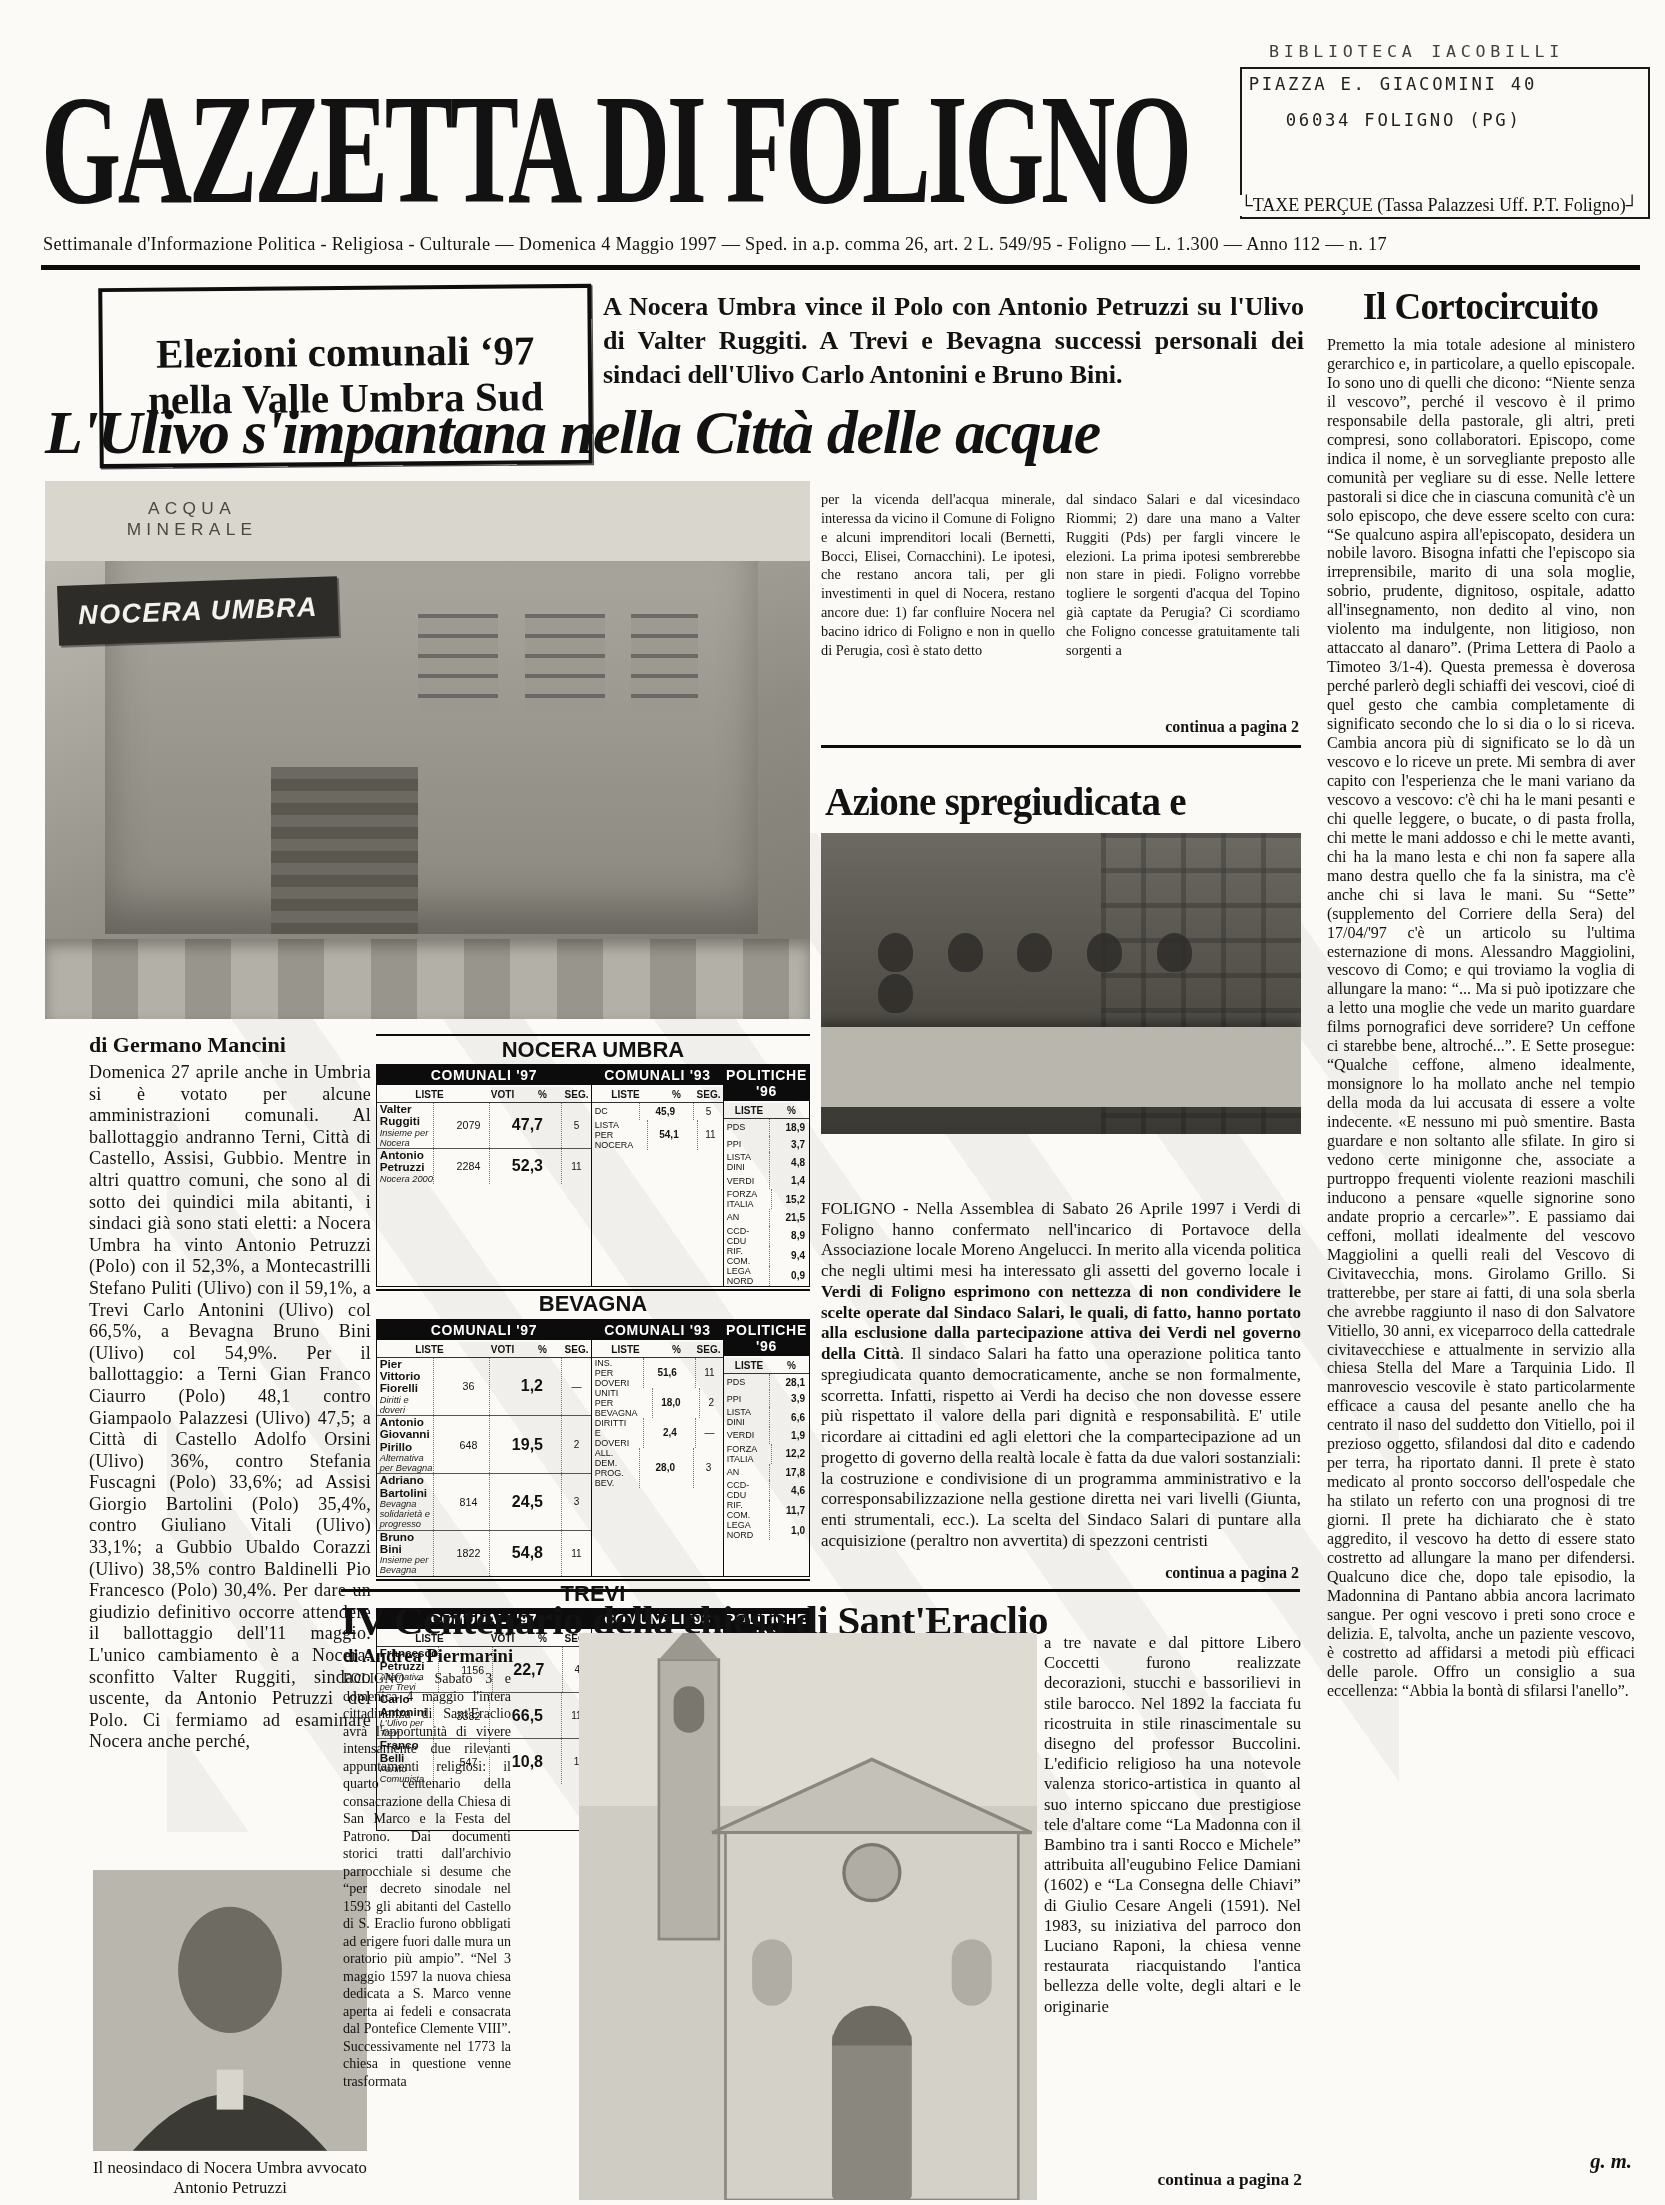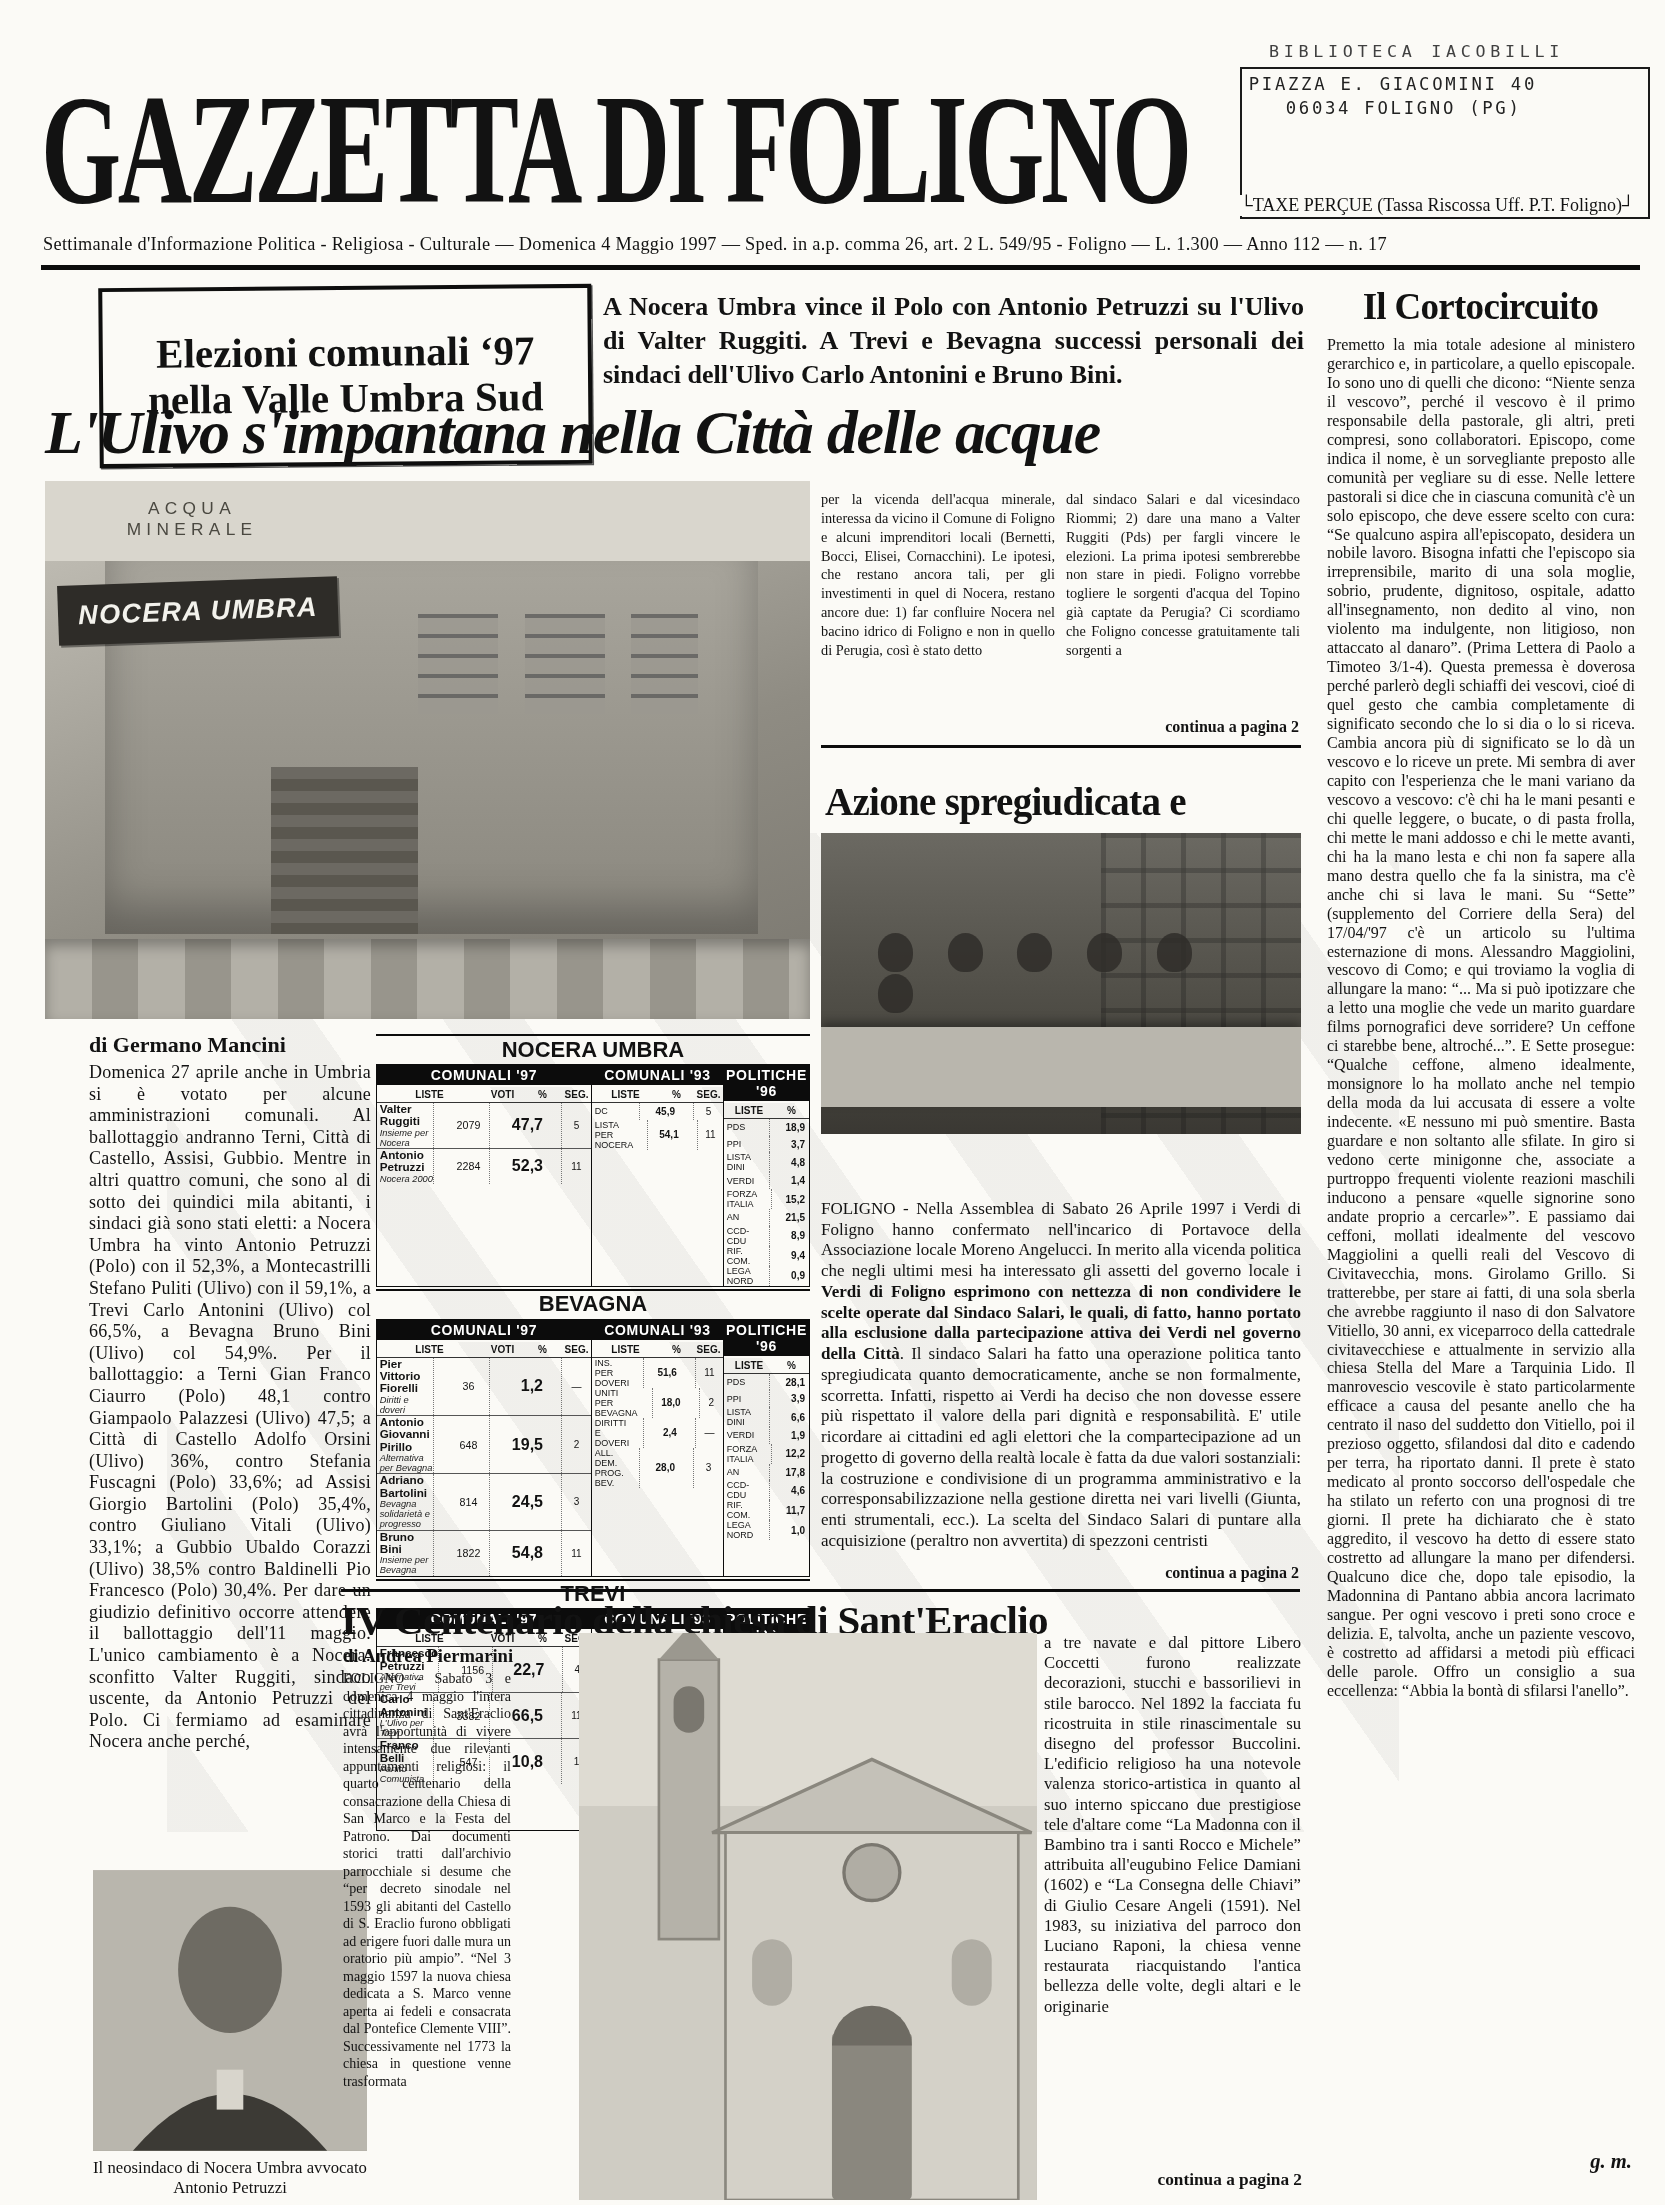--- a/index.html
+++ b/index.html
@@ -10,21 +10,21 @@
          pointer-events:none;}
   .abs{position:absolute;}
 
   
   .logo{left:41px;top:59px;width:1199px;font-weight:bold;font-size:101px;letter-spacing:-3.3px;
         white-space:nowrap;transform:scale(1.02,1.55);transform-origin:left top;}
   .stamp-l1{left:1269px;top:41px;width:373px;font-family:"DejaVu Sans Mono",monospace;
             font-size:16.7px;letter-spacing:4.7px;color:#404040;}
   .stamp-box{left:1240px;top:67px;width:393px;height:137px;border:2px solid #1a1a1a;padding:5.3px 6.7px;}
   .stamp-box div{font-family:"DejaVu Sans Mono",monospace;font-size:17.3px;letter-spacing:2.7px;color:#222;}
-  .stamp-box .l3{margin-left:37px;margin-top:4px;}
+  .stamp-box .l3{margin-left:37px;margin-top:16px;}
   .taxe{left:1240px;top:195px;width:400px;font-size:18px;background:#fbfaf6;white-space:nowrap;}
   .subtitle{left:43px;top:234px;width:1599px;font-size:18.3px;white-space:nowrap;letter-spacing:0.3px;}
   .mast-rule{left:41px;top:265px;width:1599px;height:4.7px;background:#0c0c0c;}
 
   
   .kicker-box{left:99px;top:286px;width:485px;height:172px;border:4px solid #0e0e0e;
               transform:rotate(-.5deg);display:flex;flex-direction:column;justify-content:center;
               text-align:center;font-weight:bold;font-size:41px;line-height:1.12;box-shadow:1.3px 1.3px 0 #555;}
   .intro{left:603px;top:290px;width:701px;font-weight:bold;font-size:26px;line-height:1.3;
          text-align:justify;}
@@ -147,21 +147,21 @@
 <body>
 
 <div class="page">
   <div class="ghost"></div>
 
   <div class="abs stamp-l1">BIBLIOTECA IACOBILLI</div>
   <div class="abs stamp-box">
     <div>PIAZZA E. GIACOMINI 40</div>
     <div class="l3">06034 FOLIGNO (PG)</div>
   </div>
-  <div class="abs taxe">└TAXE PERÇUE (Tassa Riscossa Uff. P.T. Foligno)┘</div>
+  <div class="abs taxe">└TAXE PERÇUE (Tassa Palazzesi Uff. P.T. Foligno)┘</div>
   <h1 class="abs logo" style="margin:0;">GAZZETTA DI FOLIGNO</h1>
   <div class="abs subtitle">Settimanale d'Informazione Politica - Religiosa - Culturale — Domenica 4 Maggio 1997 — Sped. in a.p. comma 26, art. 2 L. 549/95 - Foligno — L. 1.300 — Anno 112 — n. 17</div>
   <div class="abs mast-rule"></div>
 
   <div class="abs kicker-box">
     <div>Elezioni comunali ‘97</div>
     <div>nella Valle Umbra Sud</div>
   </div>
   <p class="abs intro" style="margin:0;">A Nocera Umbra vince il Polo con Antonio Petruzzi su l'Ulivo di Valter Ruggiti. A Trevi e Bevagna successi personali dei sindaci dell'Ulivo Carlo Antonini e Bruno Bini.</p>
   <h2 class="abs main-headline" style="margin:0;">L'Ulivo s'impantana nella Città delle acque</h2>

